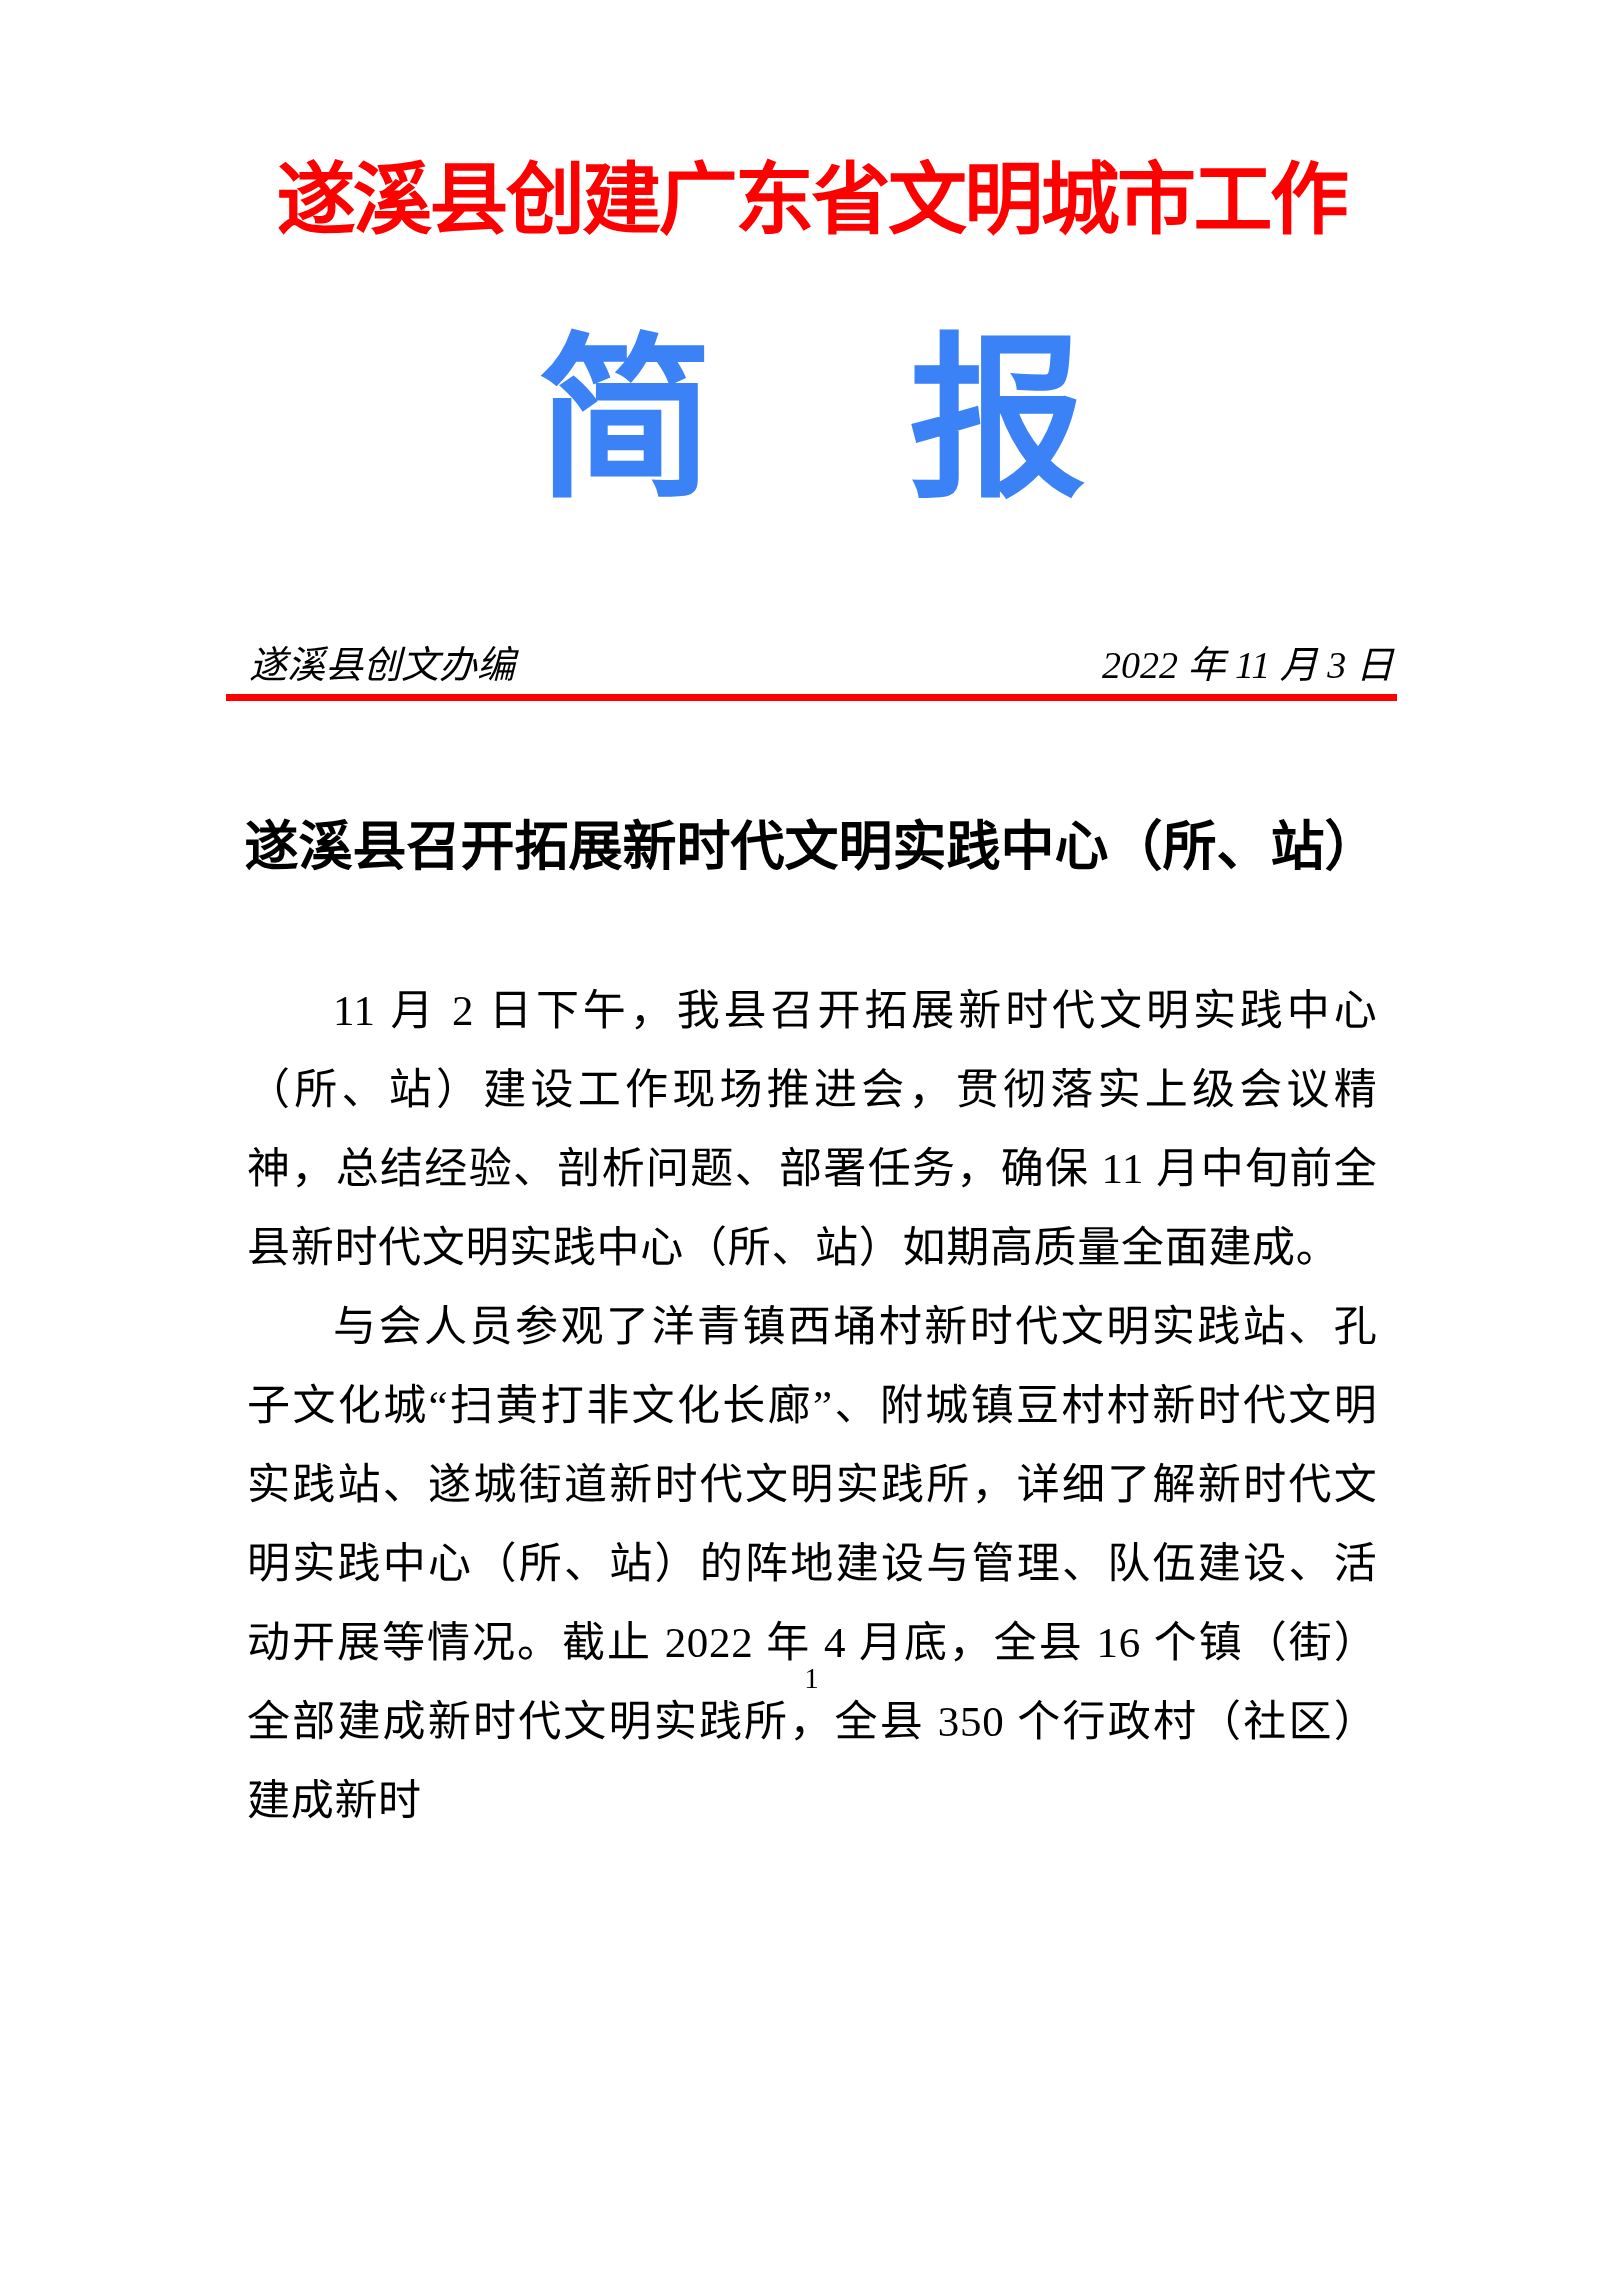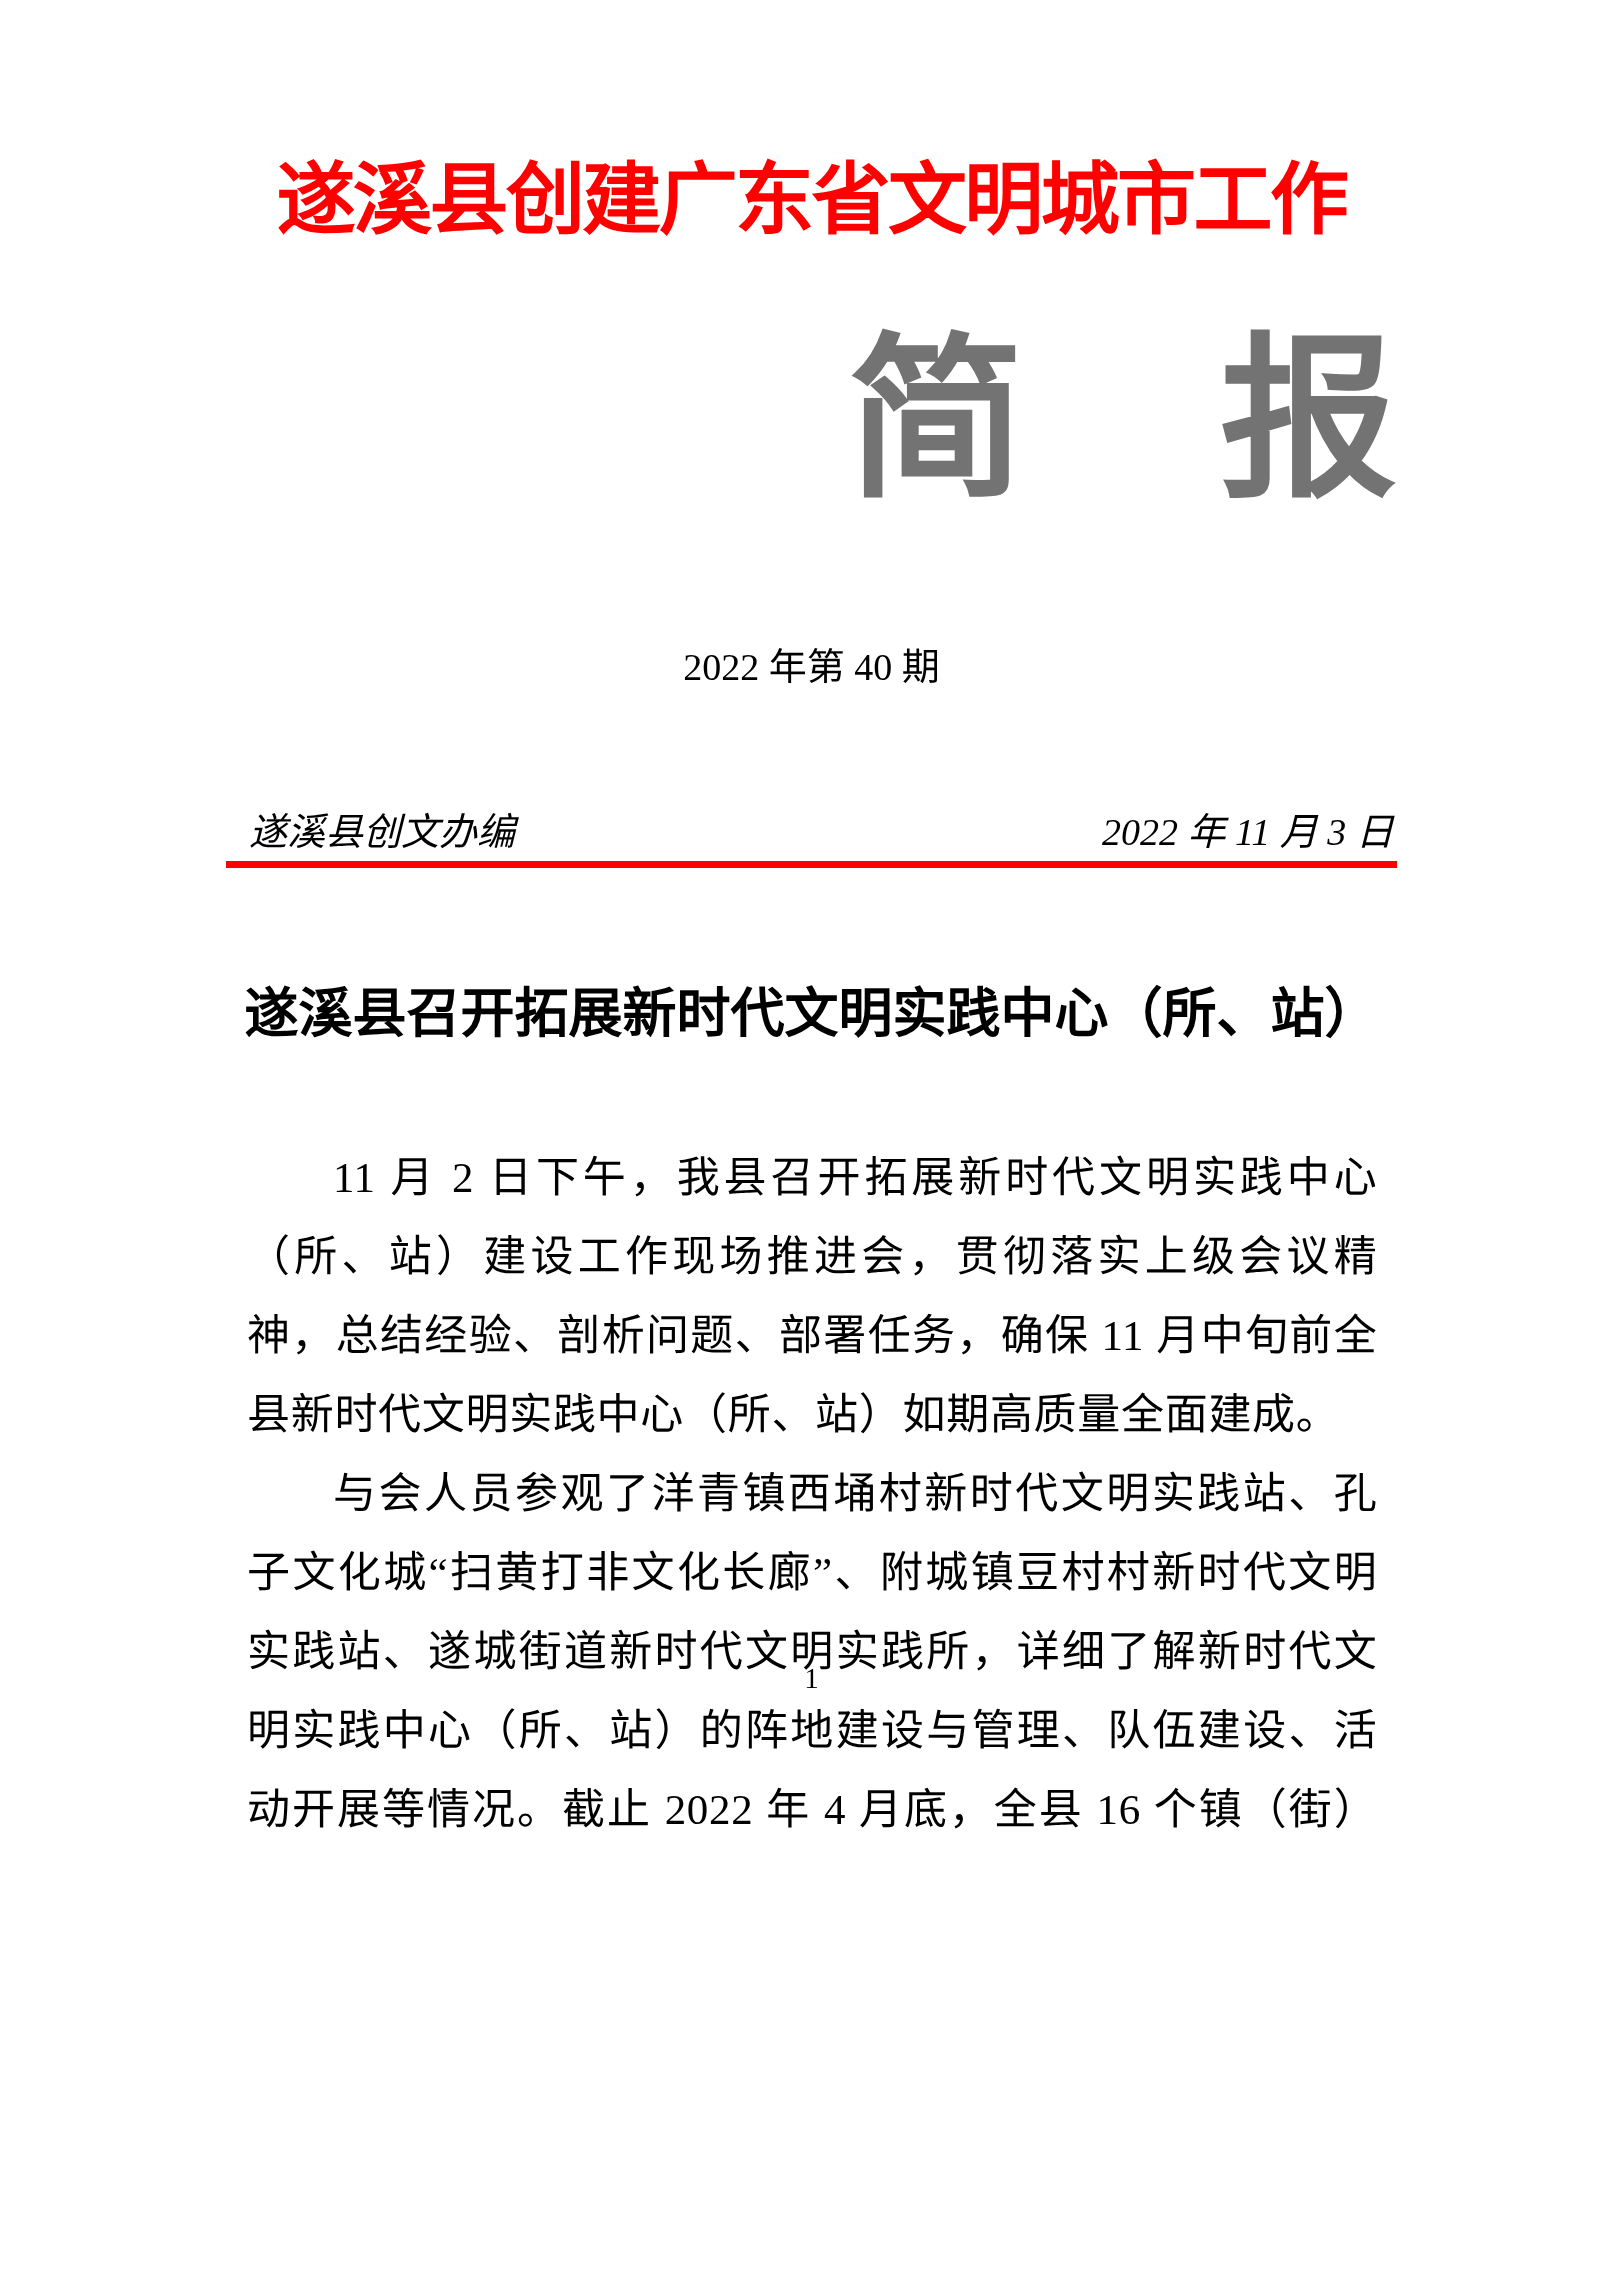--- a/index.html
+++ b/index.html
@@ -28,22 +28,22 @@
     text-align: center;
     color: #ff0000;
     font-weight: bold;
     font-size: 79px;
     letter-spacing: -2.6px;
     line-height: 108px;
     white-space: nowrap;
   }
   .masthead-title {
     margin-top: 65px;
-    text-align: right;
-    color: #737373;
+    text-align: center;
+    color: #3b82f6;
     font-weight: bold;
     font-size: 177px;
     line-height: 203px;
     word-spacing: 151px;
     white-space: nowrap;
   }
   .issue-line {
     margin-top: 121px;
     text-align: center;
     font-size: 38px;
@@ -103,21 +103,20 @@
 </head>
 <body>
 
 <div class="page">
   <div class="content">
 
     <div class="org-line">遂溪县创建广东省文明城市工作</div>
 
     <div class="masthead-title">简 报</div>
 
-    <div class="issue-line">2022 年第 40 期</div>
 
     <div class="editor-row">
       <span class="editor">遂溪县创文办编</span>
       <span class="date">2022 年 11 月 3 日</span>
     </div>
 
     <div class="red-rule"></div>
 
     <div class="article-heading">
       <div>遂溪县召开拓展新时代文明实践中心（所、站）</div>

